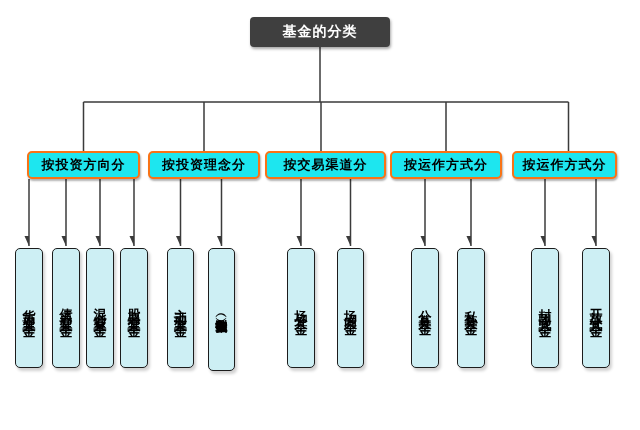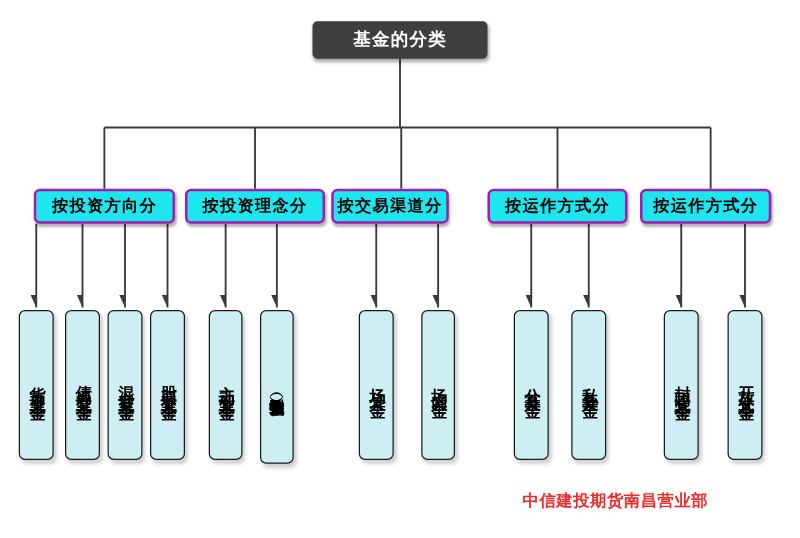--- a/index.html
+++ b/index.html
@@ -31,21 +31,21 @@
     box-shadow: 1px 2px 3px rgba(0,0,0,0.35);
     display: flex; align-items: center; justify-content: center;
     color: #ffffff;
     font-size: 14px; font-weight: bold;
     letter-spacing: 1px;
   }
   .cat-node {
     position: absolute;
     top: 151px; height: 28px;
     background: #1de6ef;
-    border: 2px solid #a21caf;
+    border: 2px solid #f97316;
     border-radius: 5px;
     box-sizing: border-box;
     box-shadow: 1px 2px 2px rgba(0,0,0,0.3);
     display: flex; align-items: center; justify-content: center;
     color: #000000;
     font-size: 13px; font-weight: bold;
     letter-spacing: 1px;
     white-space: nowrap;
   }
   .child-node {
@@ -104,21 +104,21 @@
     <line class="arrow" x1="425" y1="179" x2="425" y2="246" marker-end="url(#ah)"></line>
     <line class="arrow" x1="471" y1="179" x2="471" y2="246" marker-end="url(#ah)"></line>
     <line class="arrow" x1="545" y1="179" x2="545" y2="246" marker-end="url(#ah)"></line>
     <line class="arrow" x1="596" y1="179" x2="596" y2="246" marker-end="url(#ah)"></line>
   </svg>
 
   <div class="root-node">基金的分类</div>
 
   <div class="cat-node" style="left:27px;  width:113px;">按投资方向分</div>
   <div class="cat-node" style="left:148px; width:112px;">按投资理念分</div>
-  <div class="cat-node" style="left:265px; width:94px;">按交易渠道分</div>
+  <div class="cat-node" style="left:265px; width:121px;">按交易渠道分</div>
   <div class="cat-node" style="left:390px; width:112px;">按运作方式分</div>
   <div class="cat-node" style="left:512px; width:105px;">按运作方式分</div>
 
   <div class="child-node" style="left:15px;">
     <span class="vlabel">货币型基金</span>
   </div>
   <div class="child-node" style="left:52px;">
     <span class="vlabel">债券型基金</span>
   </div>
   <div class="child-node" style="left:86px;">
@@ -149,15 +149,14 @@
     <span class="vlabel">私募基金</span>
   </div>
 
   <div class="child-node" style="left:531px;">
     <span class="vlabel">封闭式基金</span>
   </div>
   <div class="child-node" style="left:582px;">
     <span class="vlabel">开放式基金</span>
   </div>
 
-  <div class="watermark">中信建投期货南昌营业部</div>
 
 </div>
 
 </body></html>

